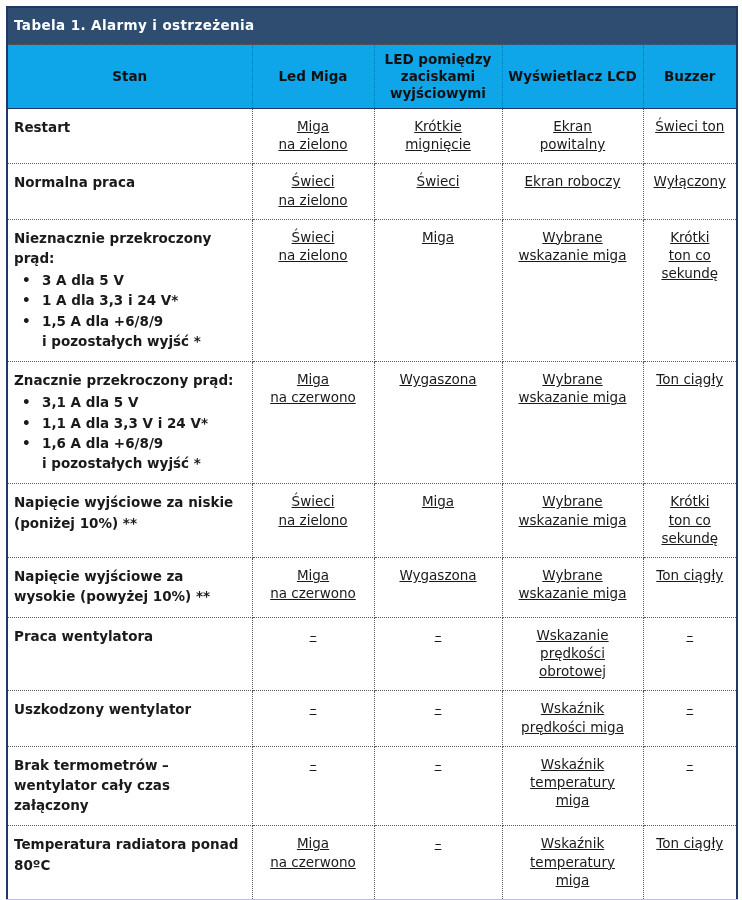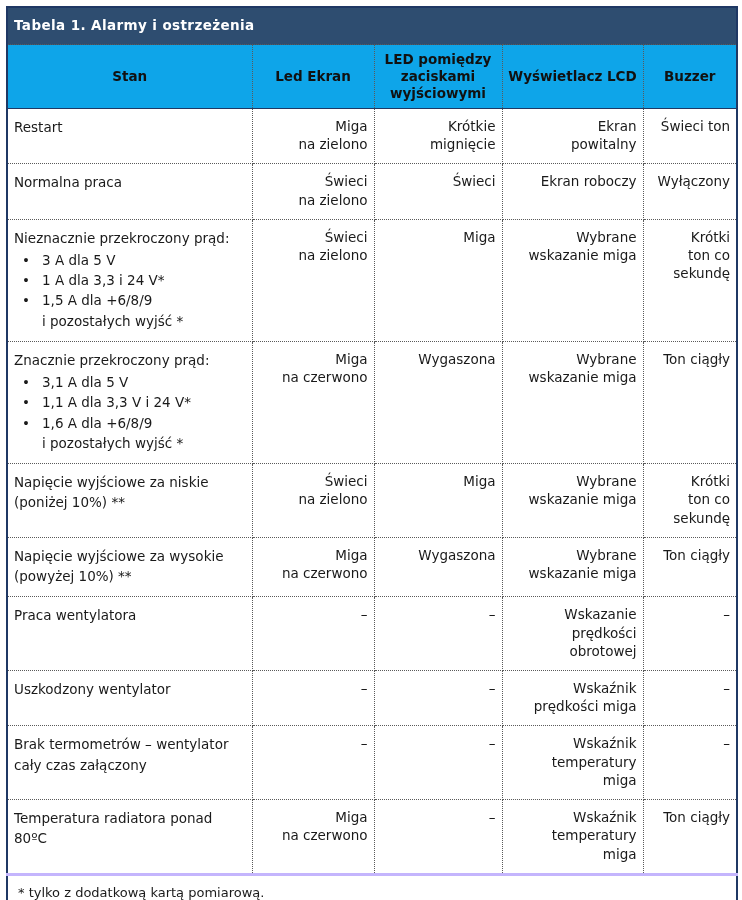--- a/index.html
+++ b/index.html
@@ -57,23 +57,25 @@
     padding: 8px 6px 10px 6px;
     border-right: 1px dotted #5a5a5a;
     border-bottom: 1px dotted #5a5a5a;
     line-height: 1.35;
   }
   .tbl td:last-child { border-right: none; }
 
   .c-state {
     text-align: left;
     padding-left: 12px;
+    font-weight: bold;
   }
   .c-center {
-    text-align: right;
+    text-align: center;
+    text-decoration: underline;
   }
   .bullets {
     margin: 2px 0 0 0;
     padding: 0;
     list-style: none;
   }
   .bullets li {
     position: relative;
     padding-left: 28px;
     line-height: 1.5;
@@ -110,21 +112,21 @@
       <col style="width:128px">
       <col style="width:141px">
       <col style="width:94px">
     </colgroup>
     <tbody>
       <tr class="title-row">
         <td colspan="5">Tabela 1. Alarmy  i  ostrzeżenia</td>
       </tr>
       <tr class="hdr">
         <th>Stan</th>
-        <th>Led Ekran</th>
+        <th>Led Miga</th>
         <th>LED pomiędzy zaciskami wyjściowymi</th>
         <th>Wyświetlacz LCD</th>
         <th>Buzzer</th>
       </tr>
       </tbody>
       <tbody id="rows-body">
         <tr>
           <td class="c-state">
             <div class="plain-line">Restart</div>
           </td>

